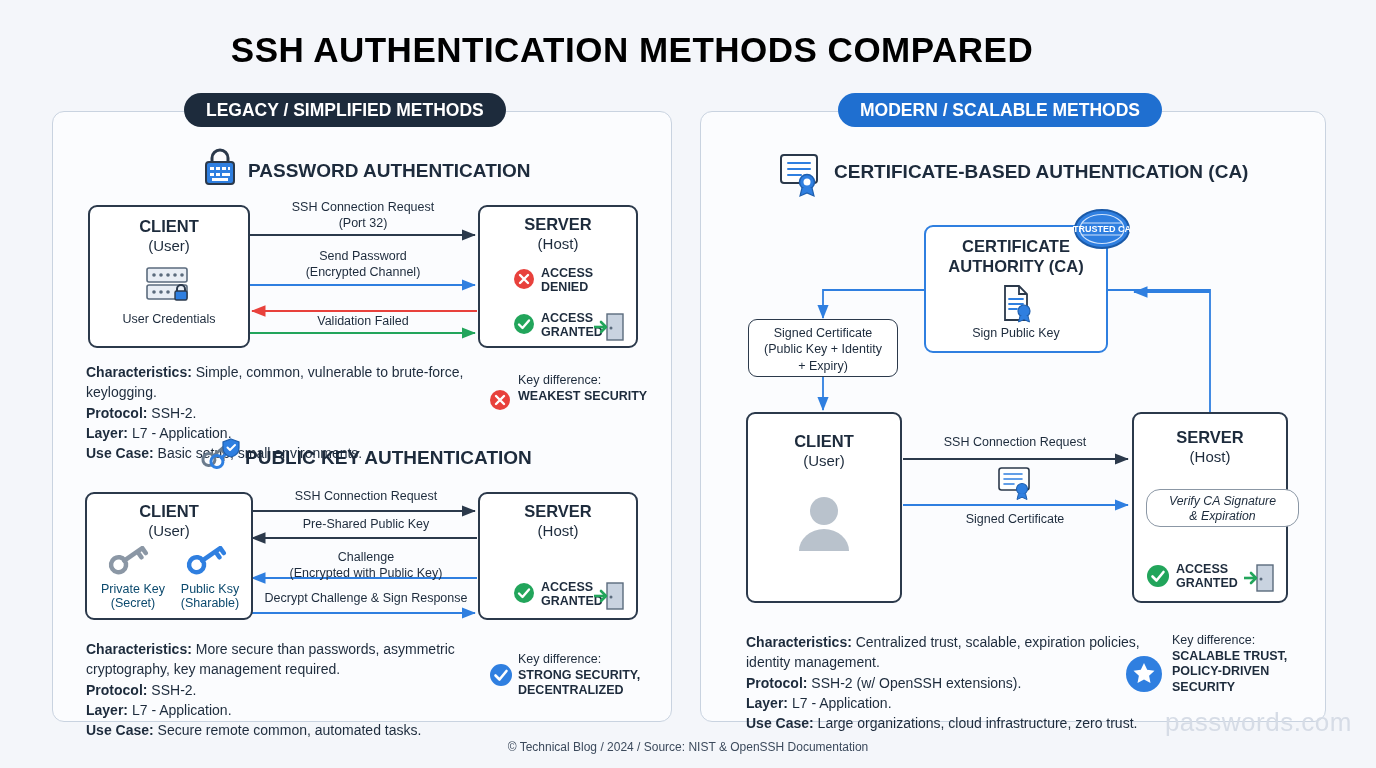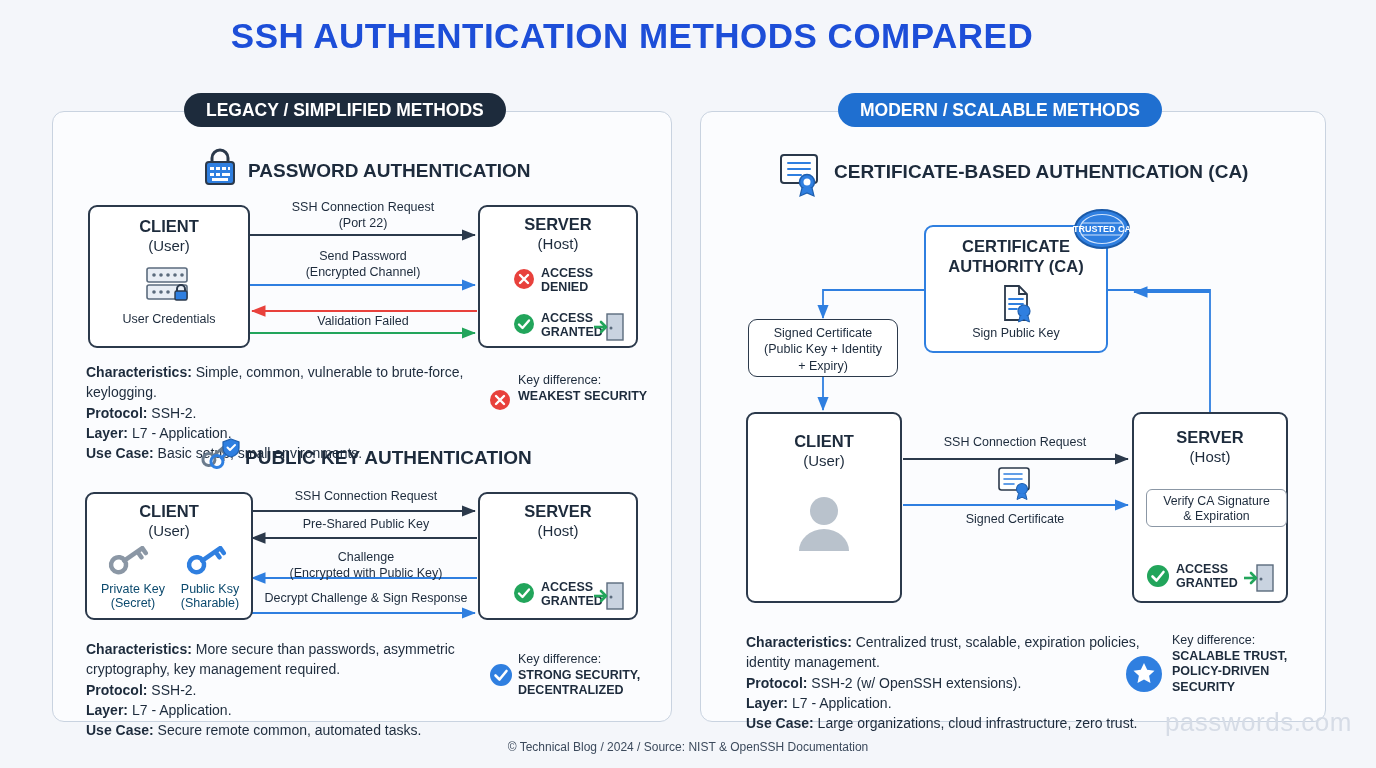--- a/index.html
+++ b/index.html
@@ -15,28 +15,28 @@
     overflow: hidden;
     position: relative;
   }
   #page {
     position: relative;
     width: 1376px;
     height: 768px;
   }
   .title {
     position: absolute;
-    top: 16px;
+    top: 30px;
     left: 0;
     width: 1264px;
     text-align: center;
     font-size: 35px;
     font-weight: bold;
     letter-spacing: 0.5px;
-    color: #1d4ed8;
+    color: #000000;
   }
 
   .panel {
     position: absolute;
     border: 1.5px solid #c9d3e0;
     border-radius: 12px;
     background: #fbfcfe;
   }
   #panel-legacy { left: 52px; top: 111px; width: 618px; height: 609px; }
   #panel-modern { left: 700px; top: 111px; width: 624px; height: 609px; }
@@ -280,21 +280,21 @@
     <svg width="34" height="30" viewBox="0 0 34 30">
       <rect x="14" y="2" width="16" height="26" fill="#c9d3e0" stroke="#5b6b7d" stroke-width="1.4"></rect>
       <circle cx="18" cy="16" r="1.5" fill="#5b6b7d"></circle>
       <path d="M1 15 L11 15" stroke="#22a55b" stroke-width="2.6"></path>
       <path d="M8 10 L13 15 L8 20" fill="none" stroke="#22a55b" stroke-width="2.6" stroke-linecap="round" stroke-linejoin="round"></path>
     </svg>
   </div>
 
   <div class="lbl" style="left:268px; top:200px; width:190px;">
     <span>SSH Connection Request</span><br>
-    <span>(Port 22)</span>
+    <span>(Port 32)</span>
   </div>
   <div class="lbl" style="left:268px; top:249px; width:190px;">
     <span>Send Password</span><br>
     <span>(Encrypted Channel)</span>
   </div>
   <div class="lbl" style="left:268px; top:314px; width:190px;">Validation Failed</div>
 
   <div class="chars" style="left:86px; top:362px; width:410px;">
     <b>Characteristics:</b>
     <span>Simple, common, vulnerable to brute-force, keylogging.</span><br>
@@ -470,21 +470,21 @@
         <circle cx="33" cy="20" r="14" fill="#b9c2cc"></circle>
         <path d="M8 60 a25 22 0 0 1 50 0 z" fill="#b9c2cc"></path>
       </svg>
     </div>
   </div>
 
   <div class="box box-dark" id="ca-server" style="left:1132px; top:412px; width:156px; height:191px;">
     <div class="box-title" style="margin-top:14px;">SERVER</div>
     <div class="box-sub">(Host)</div>
   </div>
-  <div class="box" id="verify-box" style="left:1146px; top:489px; width:141px; height:38px; border:1.4px solid #8b97a5; border-radius:6px;">
+  <div class="box" id="verify-box" style="left:1146px; top:489px; width:153px; height:38px; border:1.4px solid #8b97a5; border-radius:14px;font-style:italic;">
     <div class="box-sub" style="font-size:12.3px; margin-top:4px; line-height:1.25;">
       <span>Verify CA Signature</span><br>
       <span>&amp; Expiration</span>
     </div>
   </div>
 
   <div class="icon-wrap" style="left:1146px; top:564px;">
     <svg width="24" height="24" viewBox="0 0 24 24">
         <circle cx="12" cy="12" r="11" fill="#22a55b"></circle>
         <path d="M6.5 12.5 L10.5 16.5 L17.5 8" stroke="#fff" stroke-width="2.6" fill="none" stroke-linecap="round" stroke-linejoin="round"></path>

